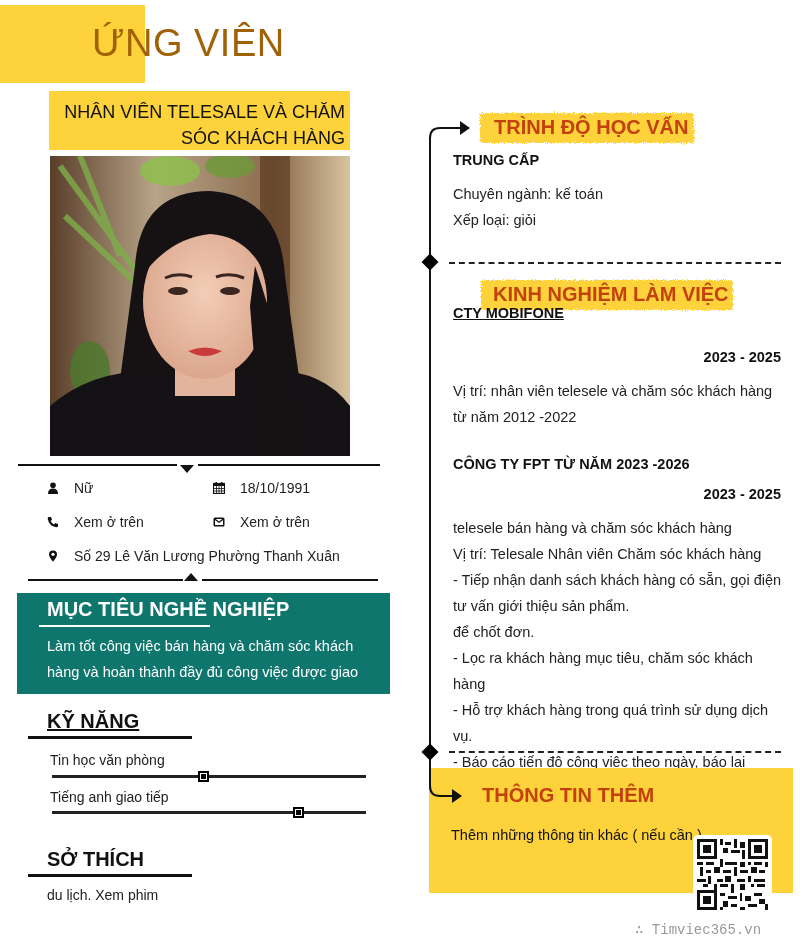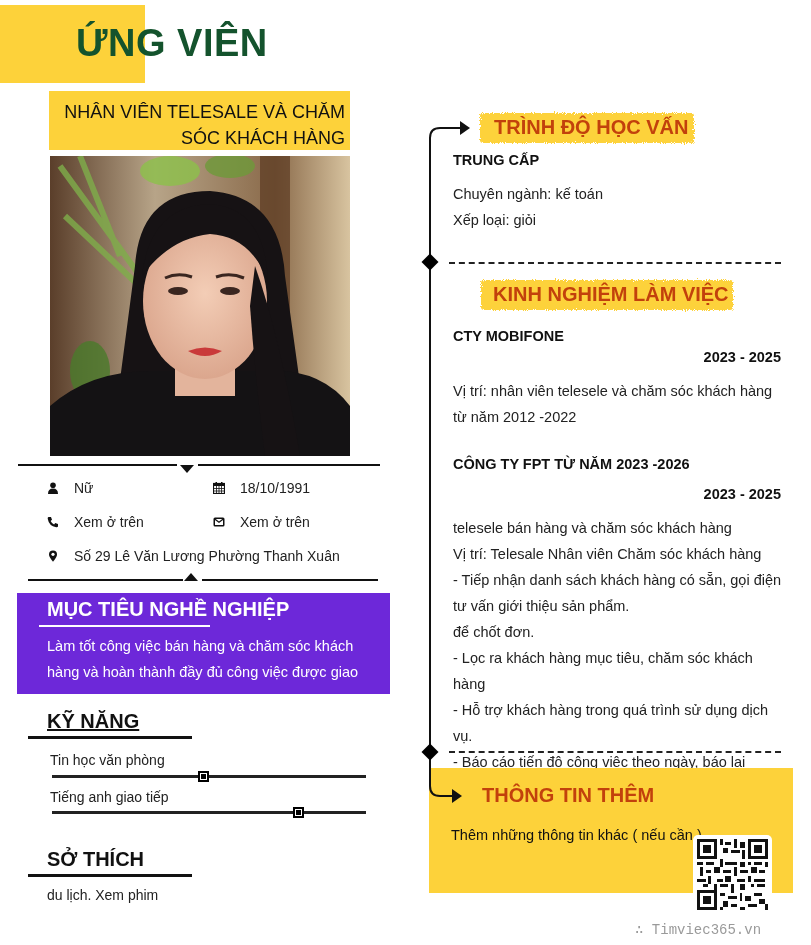--- a/index.html
+++ b/index.html
@@ -2,36 +2,36 @@
 <html><head>
 <meta charset="utf-8">
 <style>
   * { box-sizing: border-box; margin: 0; padding: 0; }
   html, body { width: 811px; height: 945px; background: #fff; overflow: hidden; }
   body { position: relative; font-family: "Liberation Sans", "DejaVu Sans", sans-serif; color: #111; }
   .abs { position: absolute; }
 
   
   .name-block { left: 0; top: 5px; width: 145px; height: 78px; background: #fdd23a; }
-  .name-text { left: 76px; top: 22px; font-size: 38px; font-weight: 700; letter-spacing: 0.5px; color: #14532d; white-space: nowrap; }
+  .name-text { left: 92px; top: 22px; font-size: 38px; font-weight: 400; letter-spacing: 0.5px; color: #a16207; white-space: nowrap; }
   .title-block { left: 49px; top: 91px; width: 301px; height: 59px; background: #fdd23a; padding: 8px 5px 0 10px; text-align: right; font-size: 18px; line-height: 26px; color: #111; }
 
   .photo { left: 50px; top: 156px; width: 300px; height: 300px; overflow: hidden; background: #7a6650; }
 
   
   .hline { height: 2px; background: #111; }
   .tri-down { width: 0; height: 0; border-left: 7px solid transparent; border-right: 7px solid transparent; border-top: 8px solid #111; }
   .tri-up { width: 0; height: 0; border-left: 7px solid transparent; border-right: 7px solid transparent; border-bottom: 8px solid #111; }
 
   .info-row { display: flex; align-items: center; font-size: 14px; color: #222; }
   .info-icon { width: 14px; height: 14px; display: inline-flex; align-items: center; justify-content: center; margin-right: 14px; }
   .info-icon svg { width: 12px; height: 12px; }
 
   
-  .obj-box { left: 17px; top: 593px; width: 373px; height: 101px; background: #6d28d9; color: #fff; }
+  .obj-box { left: 17px; top: 593px; width: 373px; height: 101px; background: #0f766e; color: #fff; }
   .obj-title { left: 30px; top: 5px; font-size: 20px; font-weight: 700; color: #fff; white-space: nowrap; }
   .obj-underline { left: 22px; top: 32px; width: 171px; height: 2px; background: #fff; }
   .obj-text { left: 30px; top: 40px; width: 330px; font-size: 14.5px; line-height: 26px; color: #fff; }
 
   .sec-title { font-size: 20px; font-weight: 700; color: #111; white-space: nowrap; }
   .sec-underline { height: 3px; background: #111; }
 
   .skill-label { font-size: 14px; color: #222; white-space: nowrap; }
   .skill-track { height: 3px; background: #222; }
   .skill-knob { width: 11px; height: 11px; background: #000; border: 2px solid #000; outline: 1px solid #fff; outline-offset: -3px; box-shadow: inset 0 0 0 1px #fff; }
@@ -198,21 +198,21 @@
 <div class="abs r-sub" style="left:453px; top:152px;">TRUNG CẤP</div>
 <div class="abs r-text" style="left:453px; top:181px;">Chuyên ngành: kế toán</div>
 <div class="abs r-text" style="left:453px; top:207px;">Xếp loại: giỏi</div>
 
 <div class="abs diamond" style="left:424px; top:256px;"></div>
 <div class="abs dashed" style="left:449px; top:262px; width:332px;"></div>
 
 <div class="abs brush" style="left:481px; top:280px; width:252px; height:30px;"></div>
 <div class="abs r-title" style="left:493px; top:283px;">KINH NGHIỆM LÀM VIỆC</div>
 
-<div class="abs r-sub" style="left:453px; top:328px;">CTY MOBIFONE</div>
+<div class="abs r-sub" style="left:453px; top:305px;text-decoration:underline;">CTY MOBIFONE</div>
 <div class="abs r-date" style="left:600px; top:349px; width:181px;">2023 - 2025</div>
 <div class="abs r-text" style="left:453px; top:378px; width:330px;">
   <div>Vị trí: nhân viên telesele và chăm sóc khách hàng</div>
   <div>từ năm 2012 -2022</div>
 </div>
 
 <div class="abs r-sub" style="left:453px; top:456px;">CÔNG TY FPT TỪ NĂM 2023 -2026</div>
 <div class="abs r-date" style="left:600px; top:486px; width:181px;">2023 - 2025</div>
 <div class="abs r-text" style="left:453px; top:515px; width:330px;">
   <div>telesele bán hàng và chăm sóc khách hàng</div>

